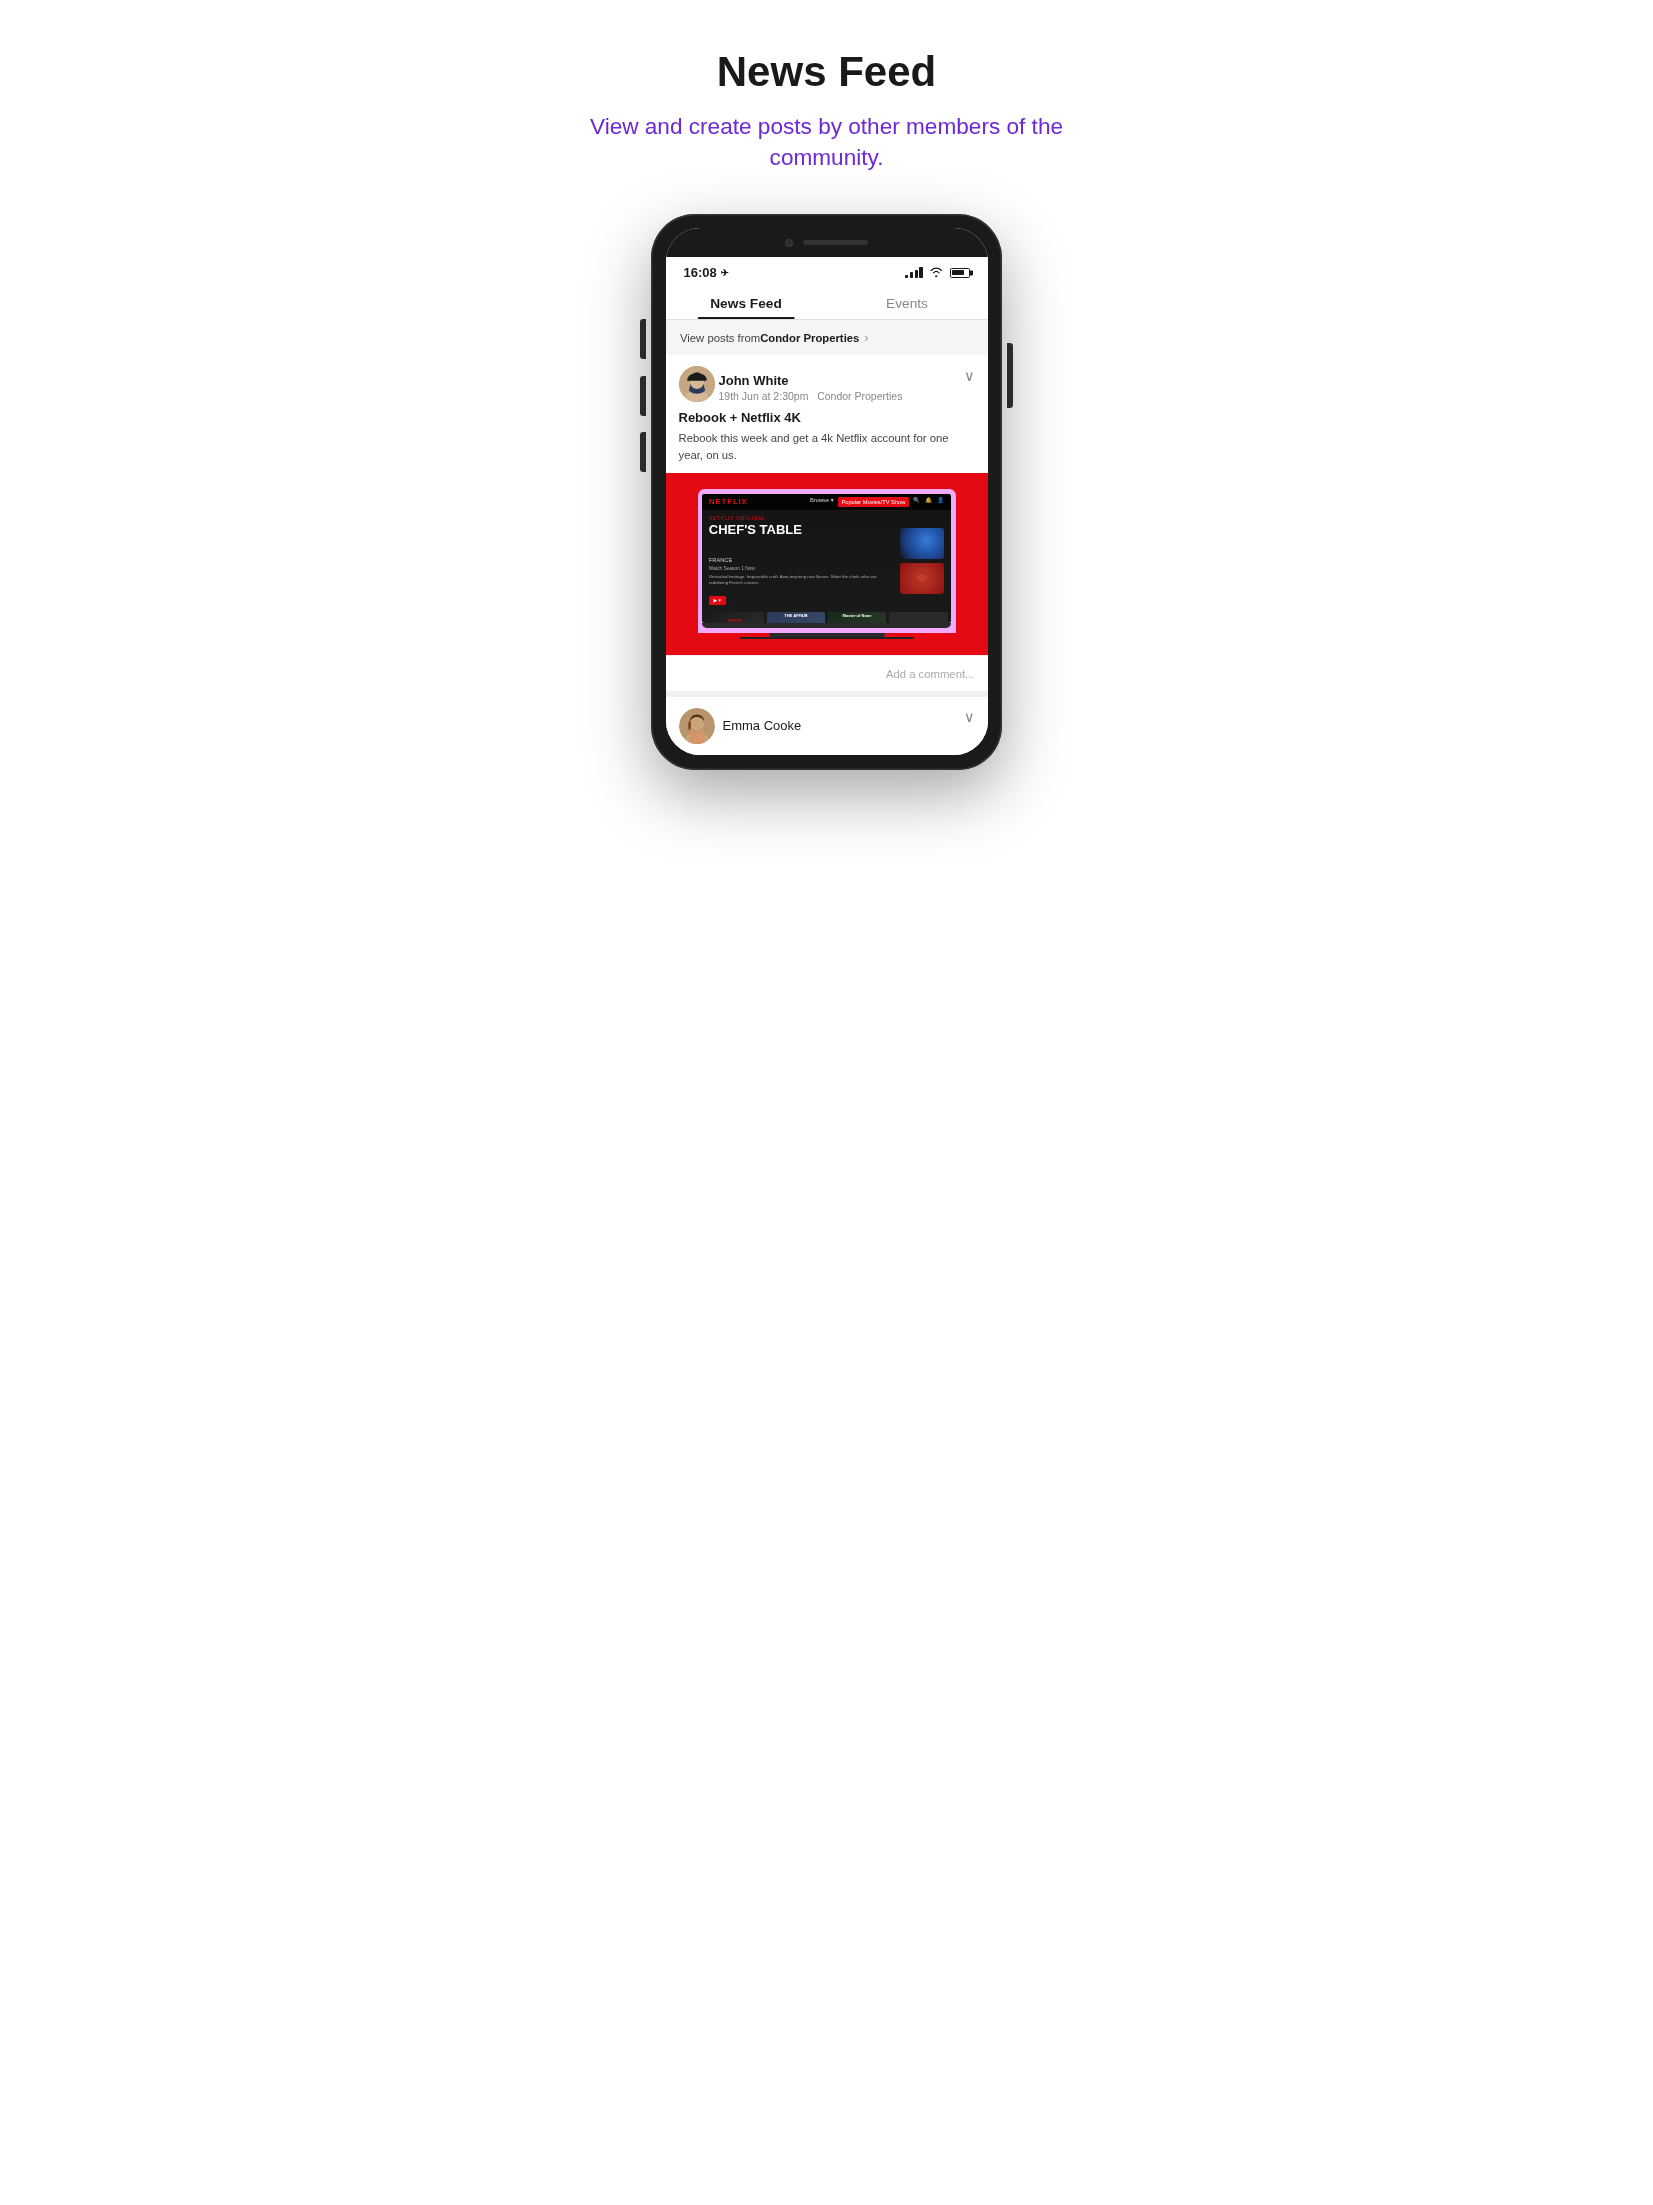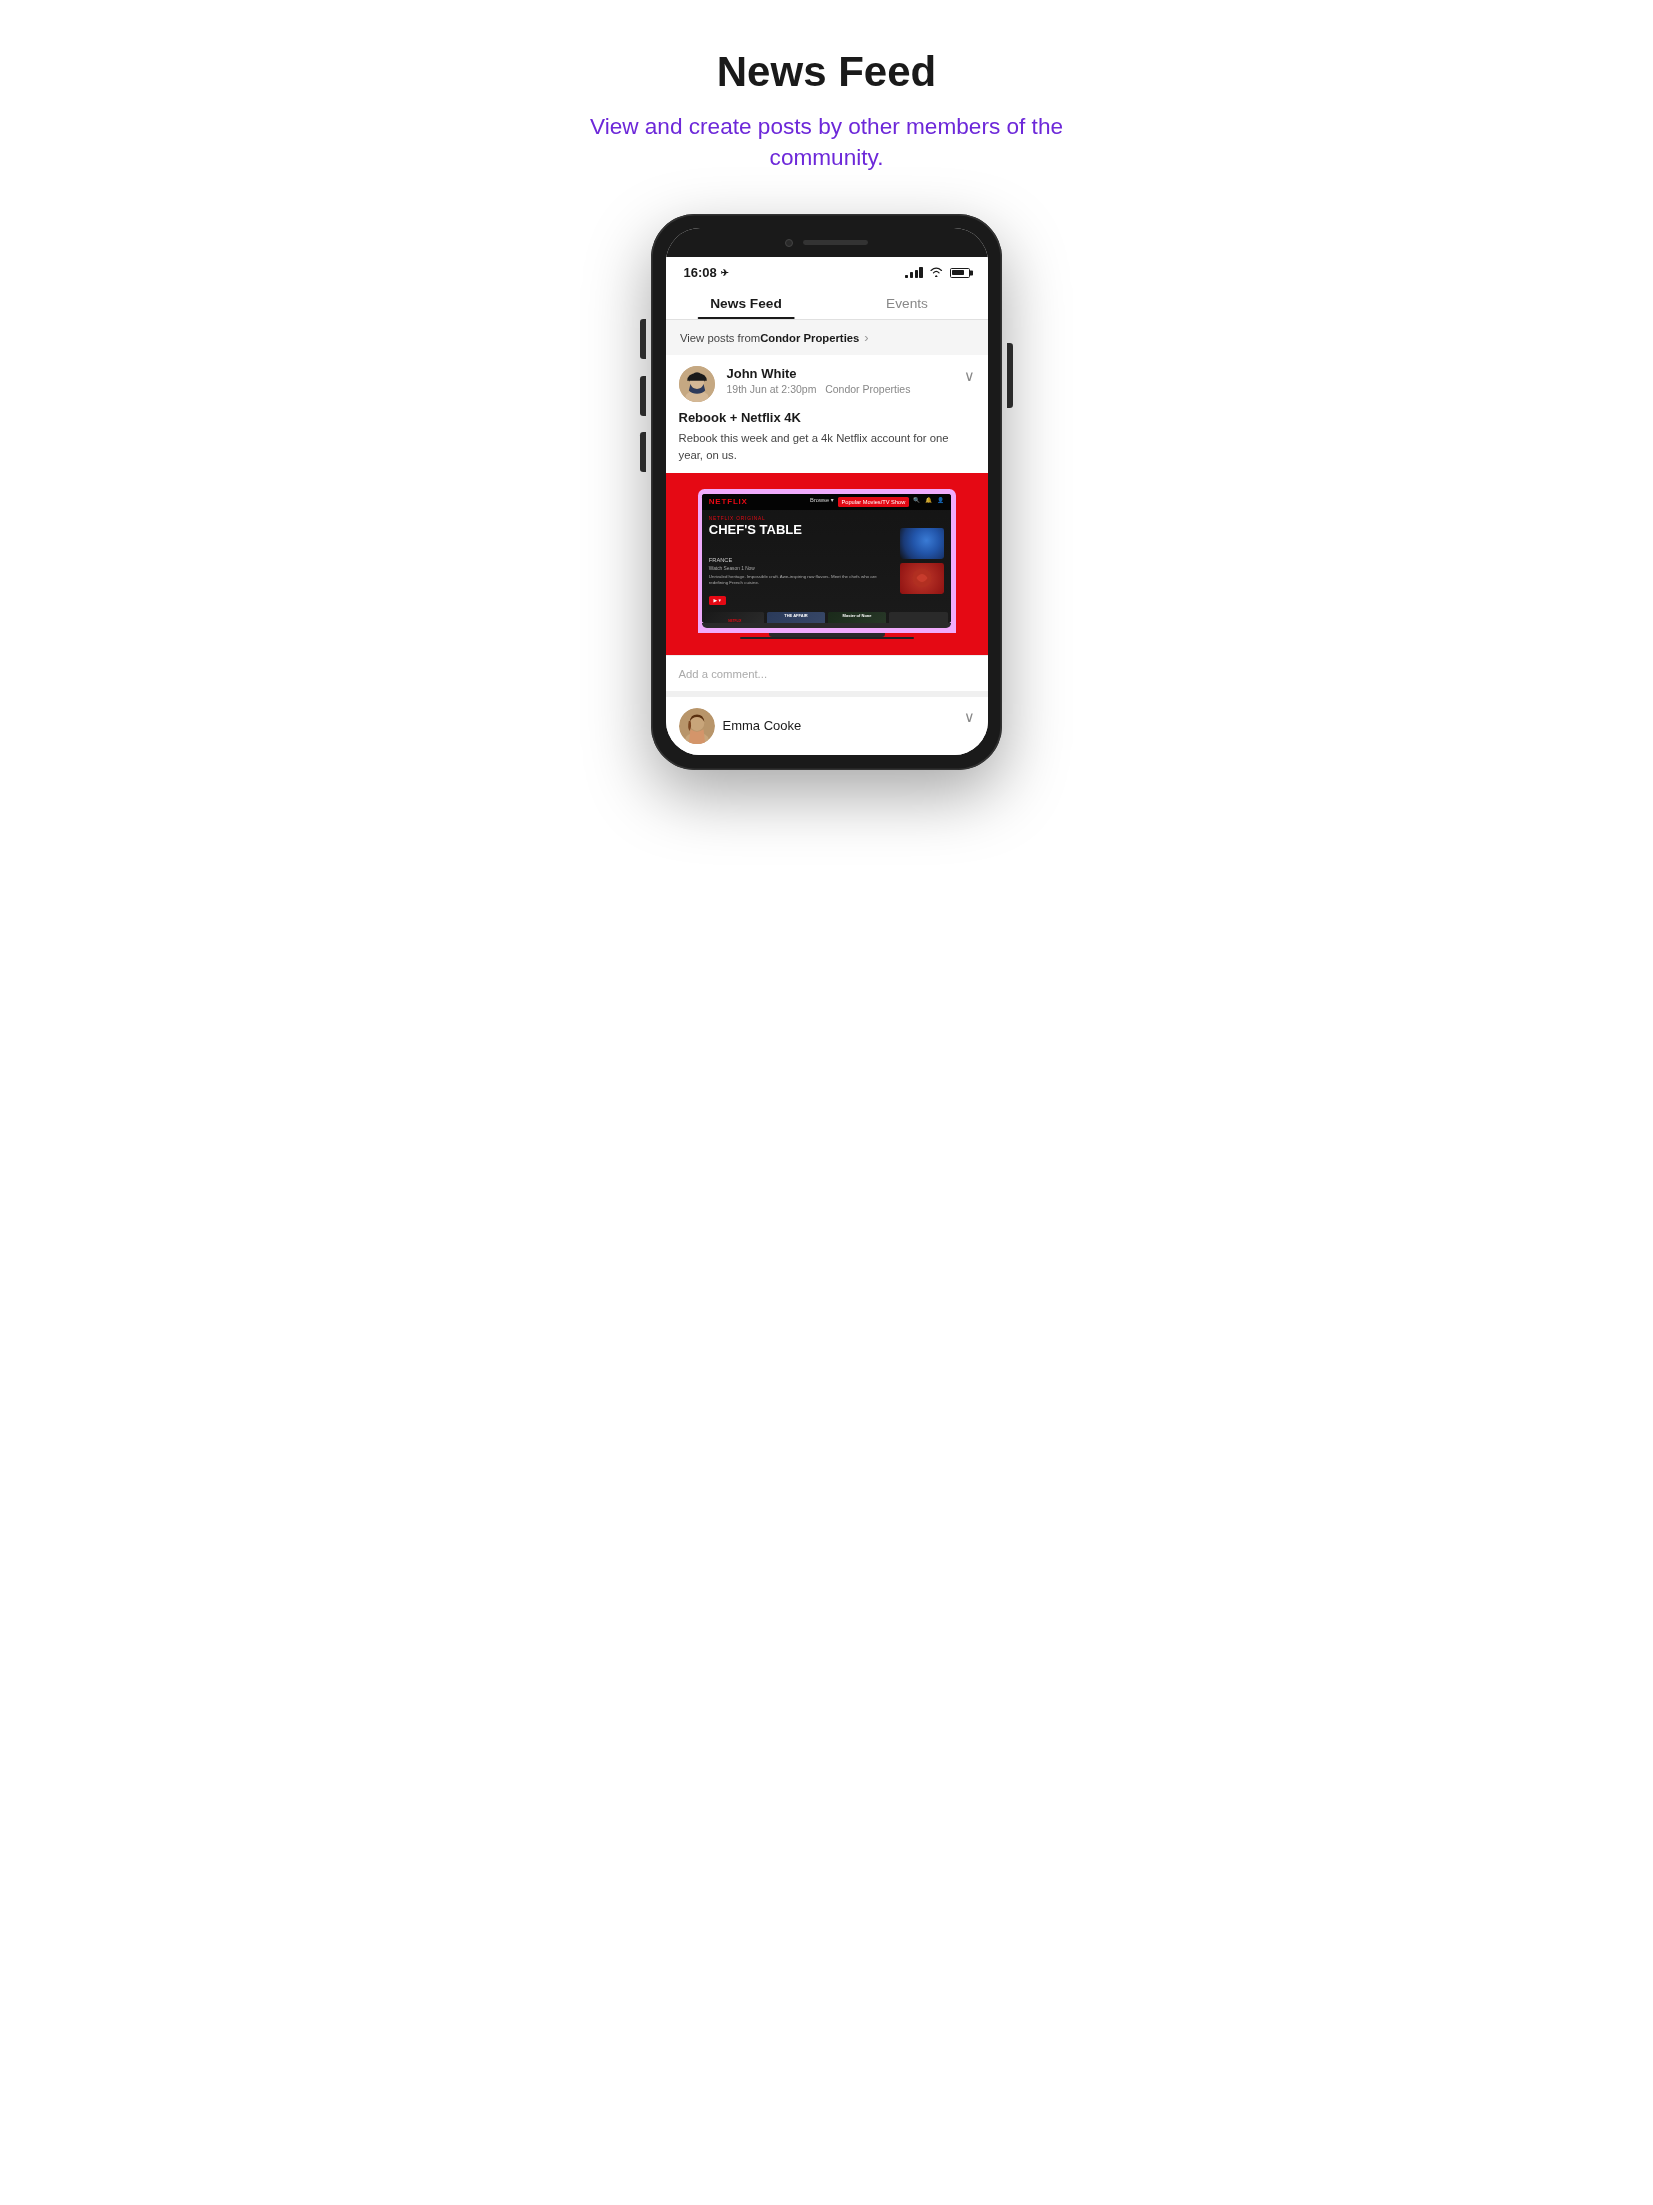--- a/index.html
+++ b/index.html
@@ -273,22 +273,22 @@
 
     .post-header {
       display: flex;
       justify-content: space-between;
       align-items: flex-start;
       margin-bottom: 8px;
     }
 
     .post-author-info {
       display: flex;
-      align-items: flex-start;
-      gap: 12px;
+      align-items: flex-end;
+      gap: 4px;
     }
 
     .avatar-man {
       width: 36px;
       height: 36px;
       border-radius: 50%;
       overflow: hidden;
       background: #c5a882;
       flex-shrink: 0;
     }
@@ -544,20 +544,21 @@
       font-weight: 700;
       text-align: center;
       padding: 1.6px;
     }
 
     
     .comment-section {
       padding: 9.7px 13px;
       border-top: 0.8px solid #eee;
       border-bottom: 6.5px solid #f0f0f0;
+      text-align: right;
     }
 
     .comment-placeholder {
       color: #aaa;
       font-size: 11.3px;
     }
 
     
     .second-post {
       padding: 11.3px 13px;

